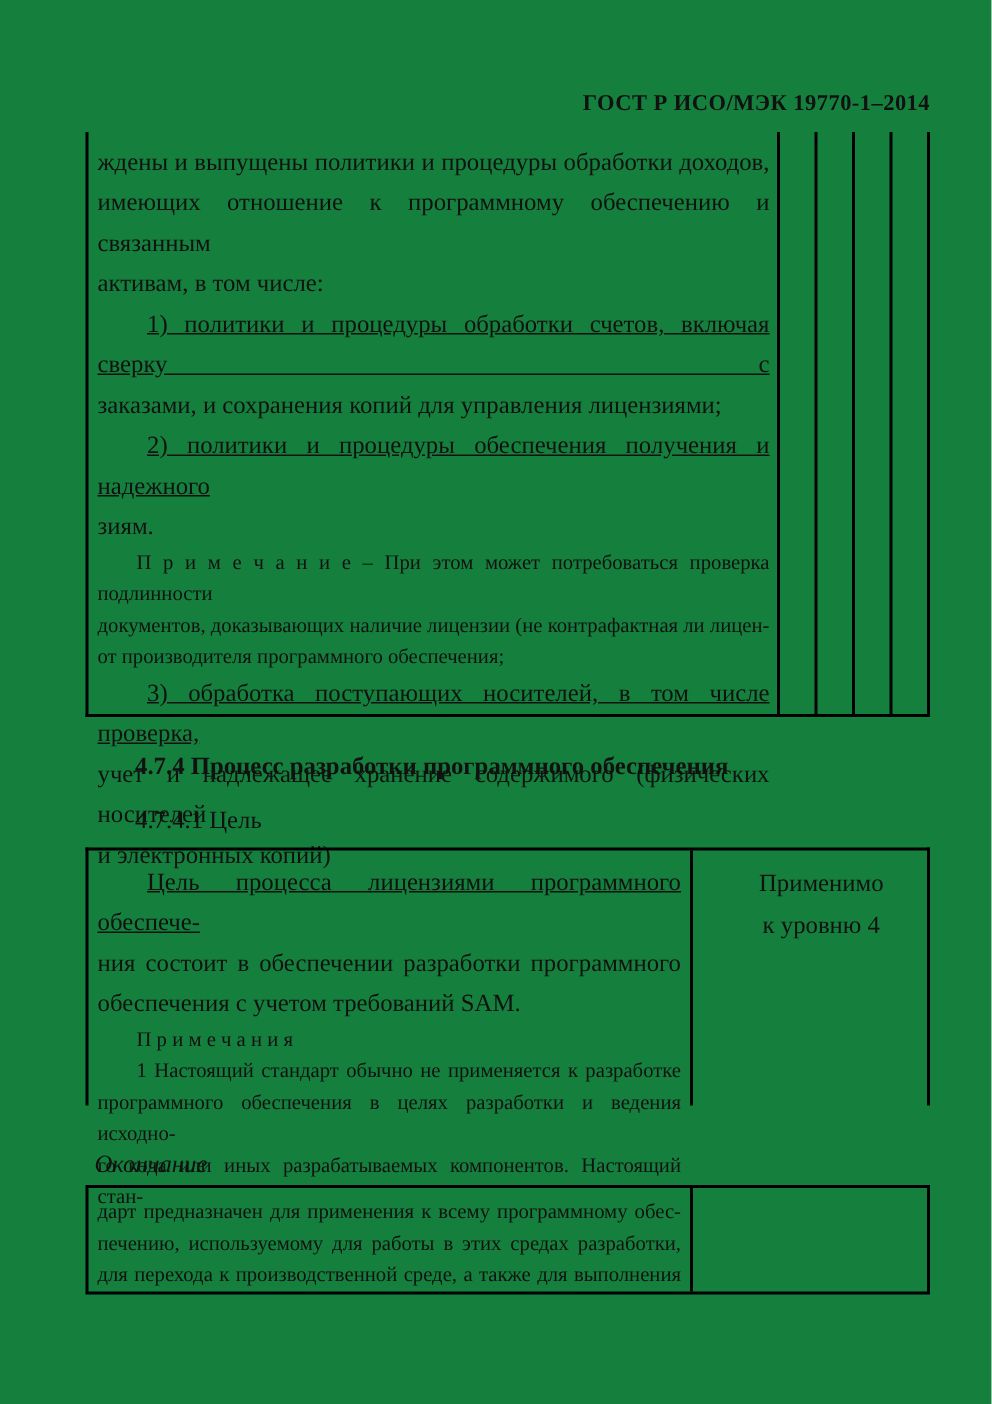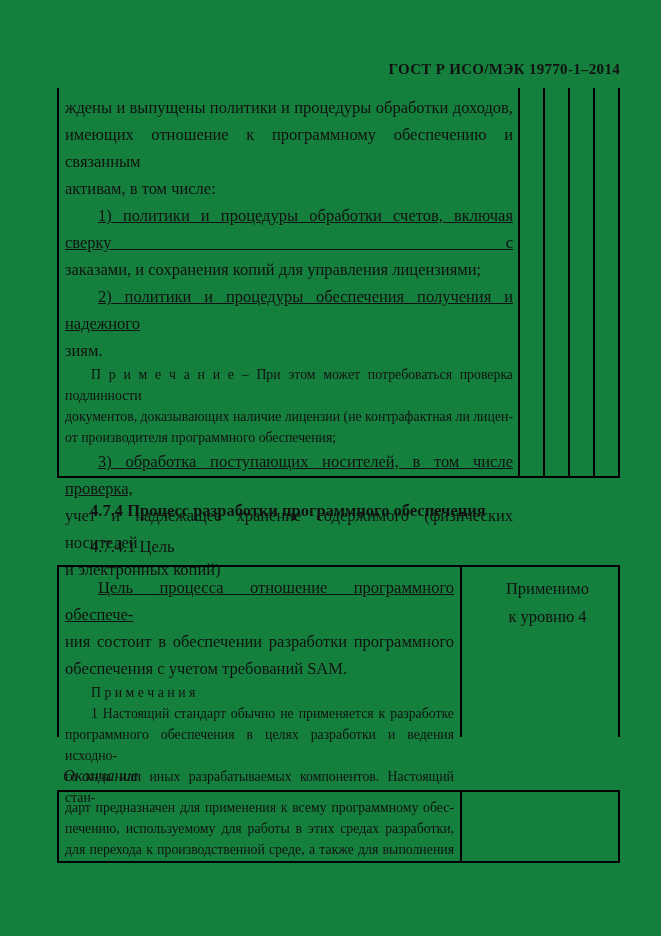--- a/index.html
+++ b/index.html
@@ -156,21 +156,21 @@
     <div class="t1-col"></div>
     <div class="t1-col"></div>
   </div>
 
   <div class="heading1">4.7.4 Процесс разработки программного обеспечения</div>
   <div class="heading2">4.7.4.1 Цель</div>
 
   <div class="table2">
     <div class="t2-left">
       <div>
-        <div class="body-line stretch ind">Цель процесса отношение программного обеспече-</div>
+        <div class="body-line stretch ind">Цель процесса лицензиями программного обеспече-</div>
         <div class="body-line stretch">ния состоит в обеспечении разработки программного</div>
         <div class="body-line">обеспечения с учетом требований SAM.</div>
       </div>
       <div class="note-line nind">П р и м е ч а н и я</div>
       <div>
         <div class="note-line stretch nind">1 Настоящий стандарт обычно не применяется к разработке</div>
         <div class="note-line stretch">программного обеспечения в целях разработки и ведения исходно-</div>
         <div class="note-line stretch">го кода или иных разрабатываемых компонентов. Настоящий стан-</div>
       </div>
     </div>

